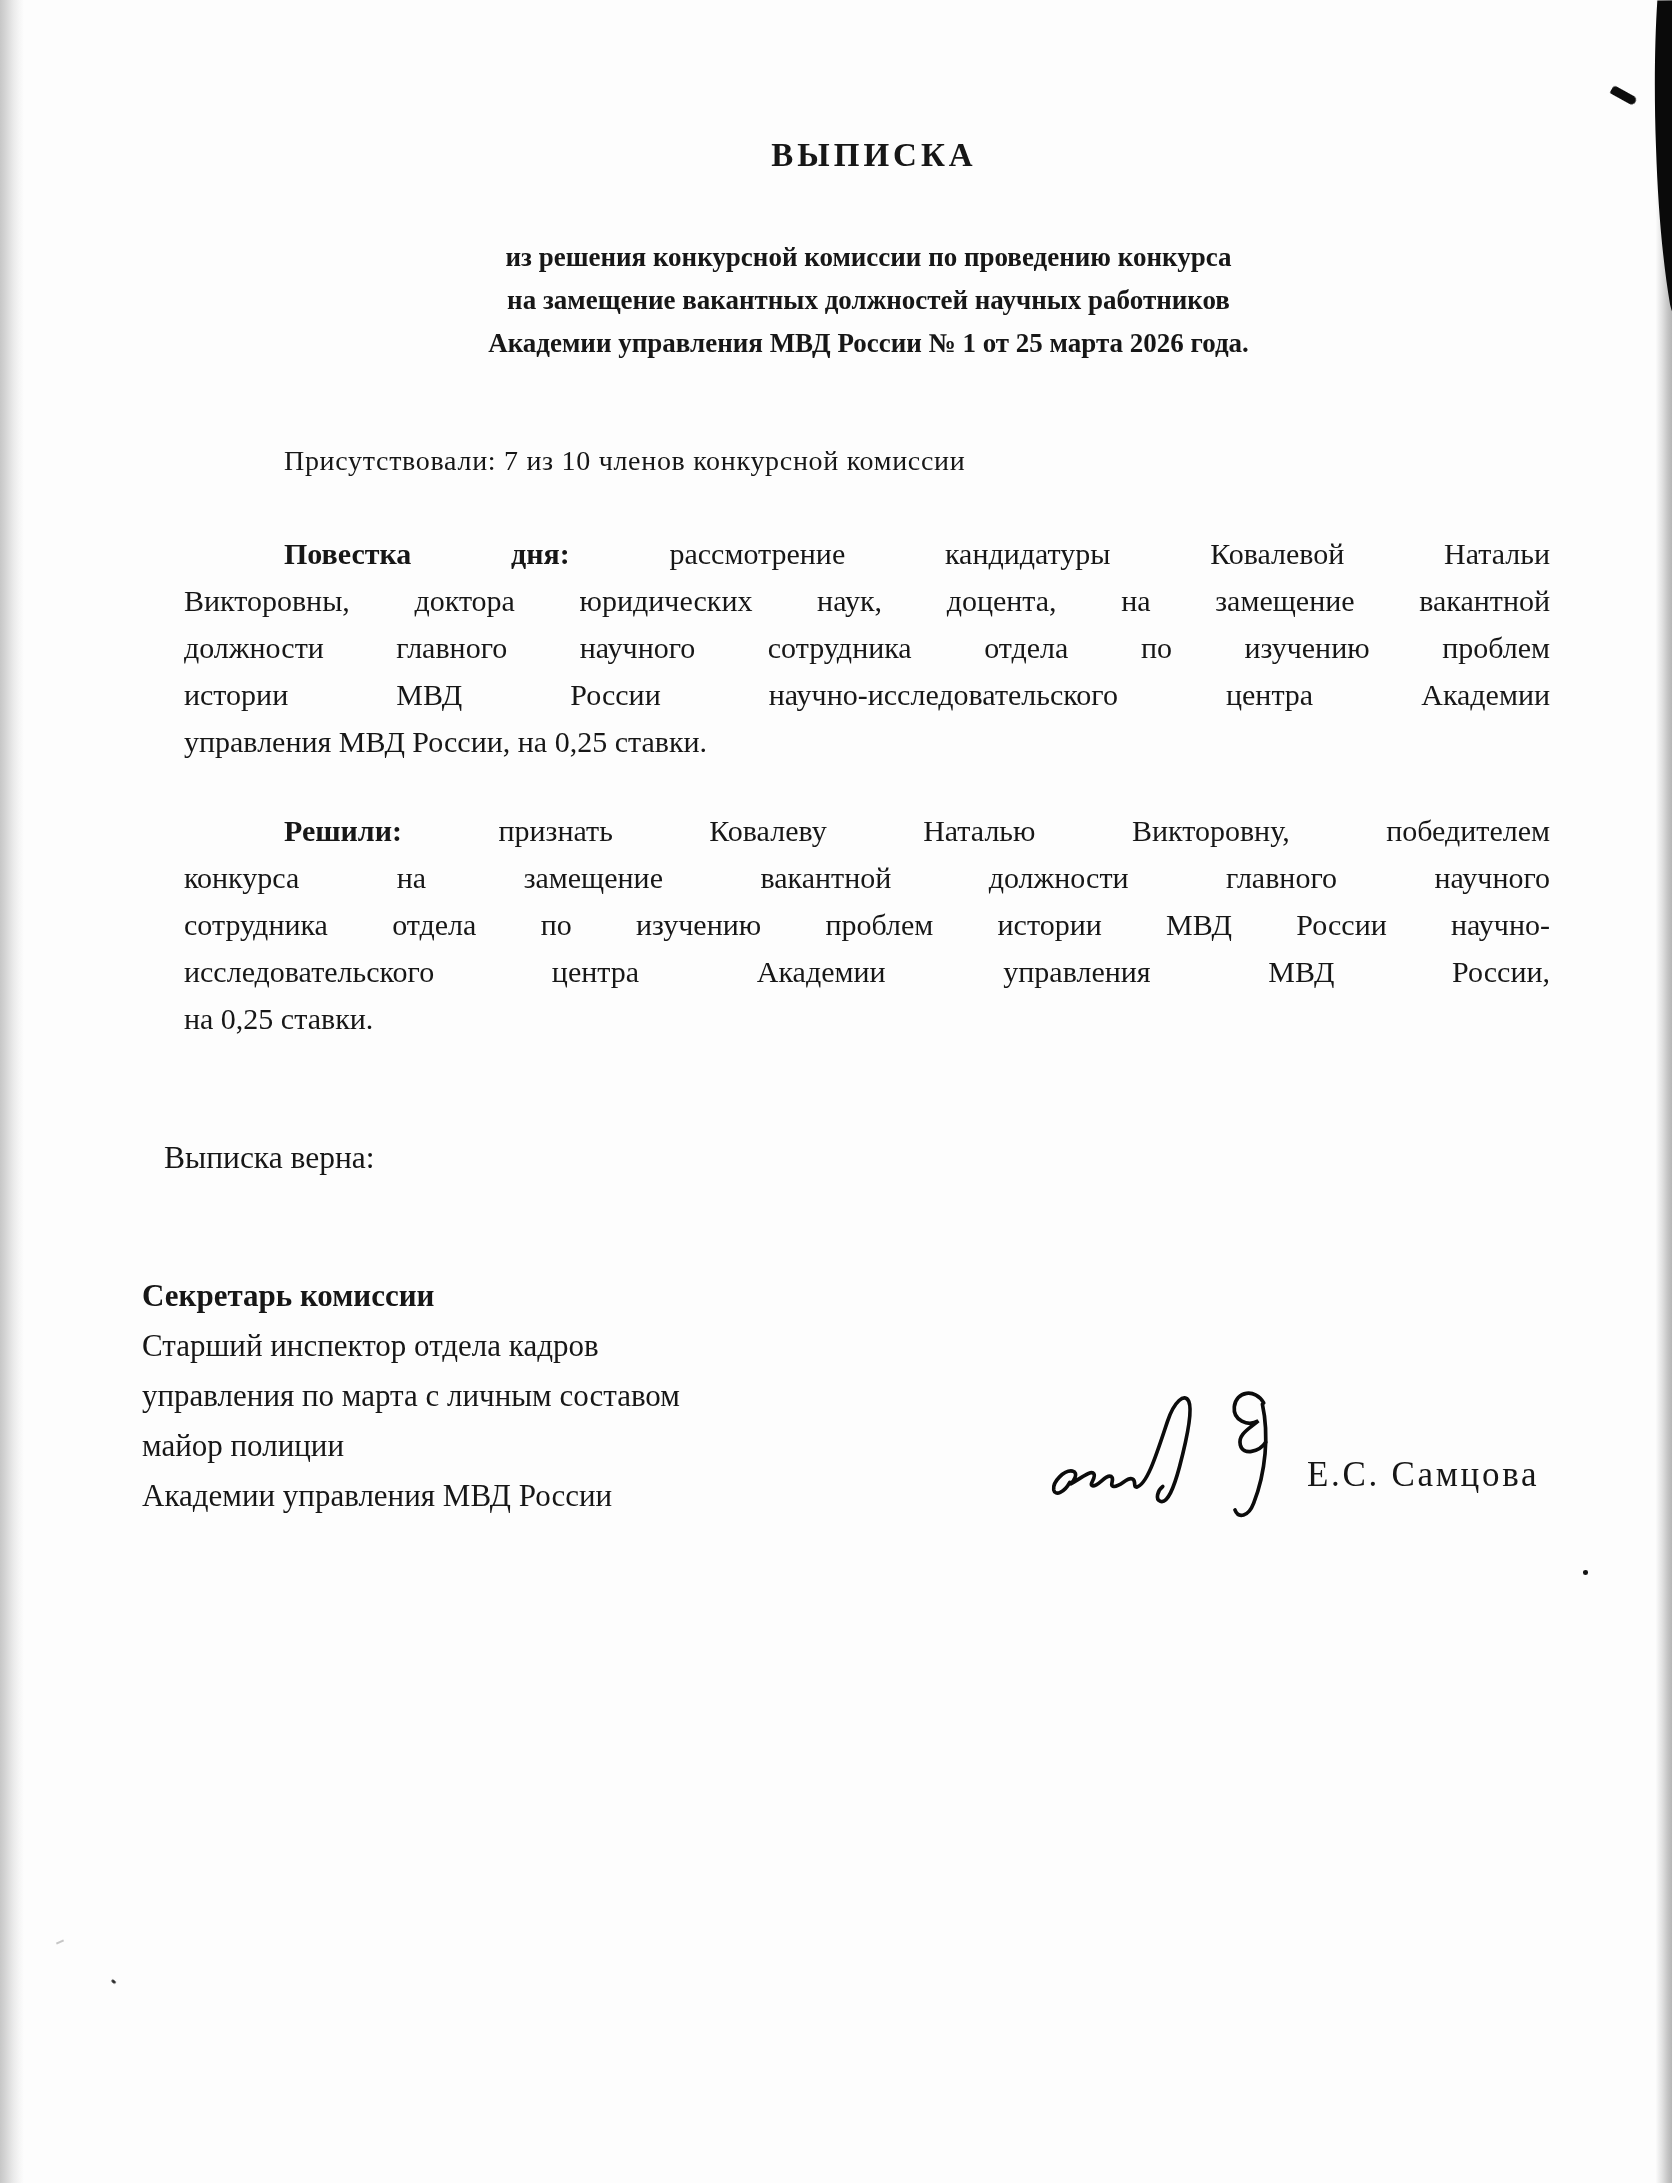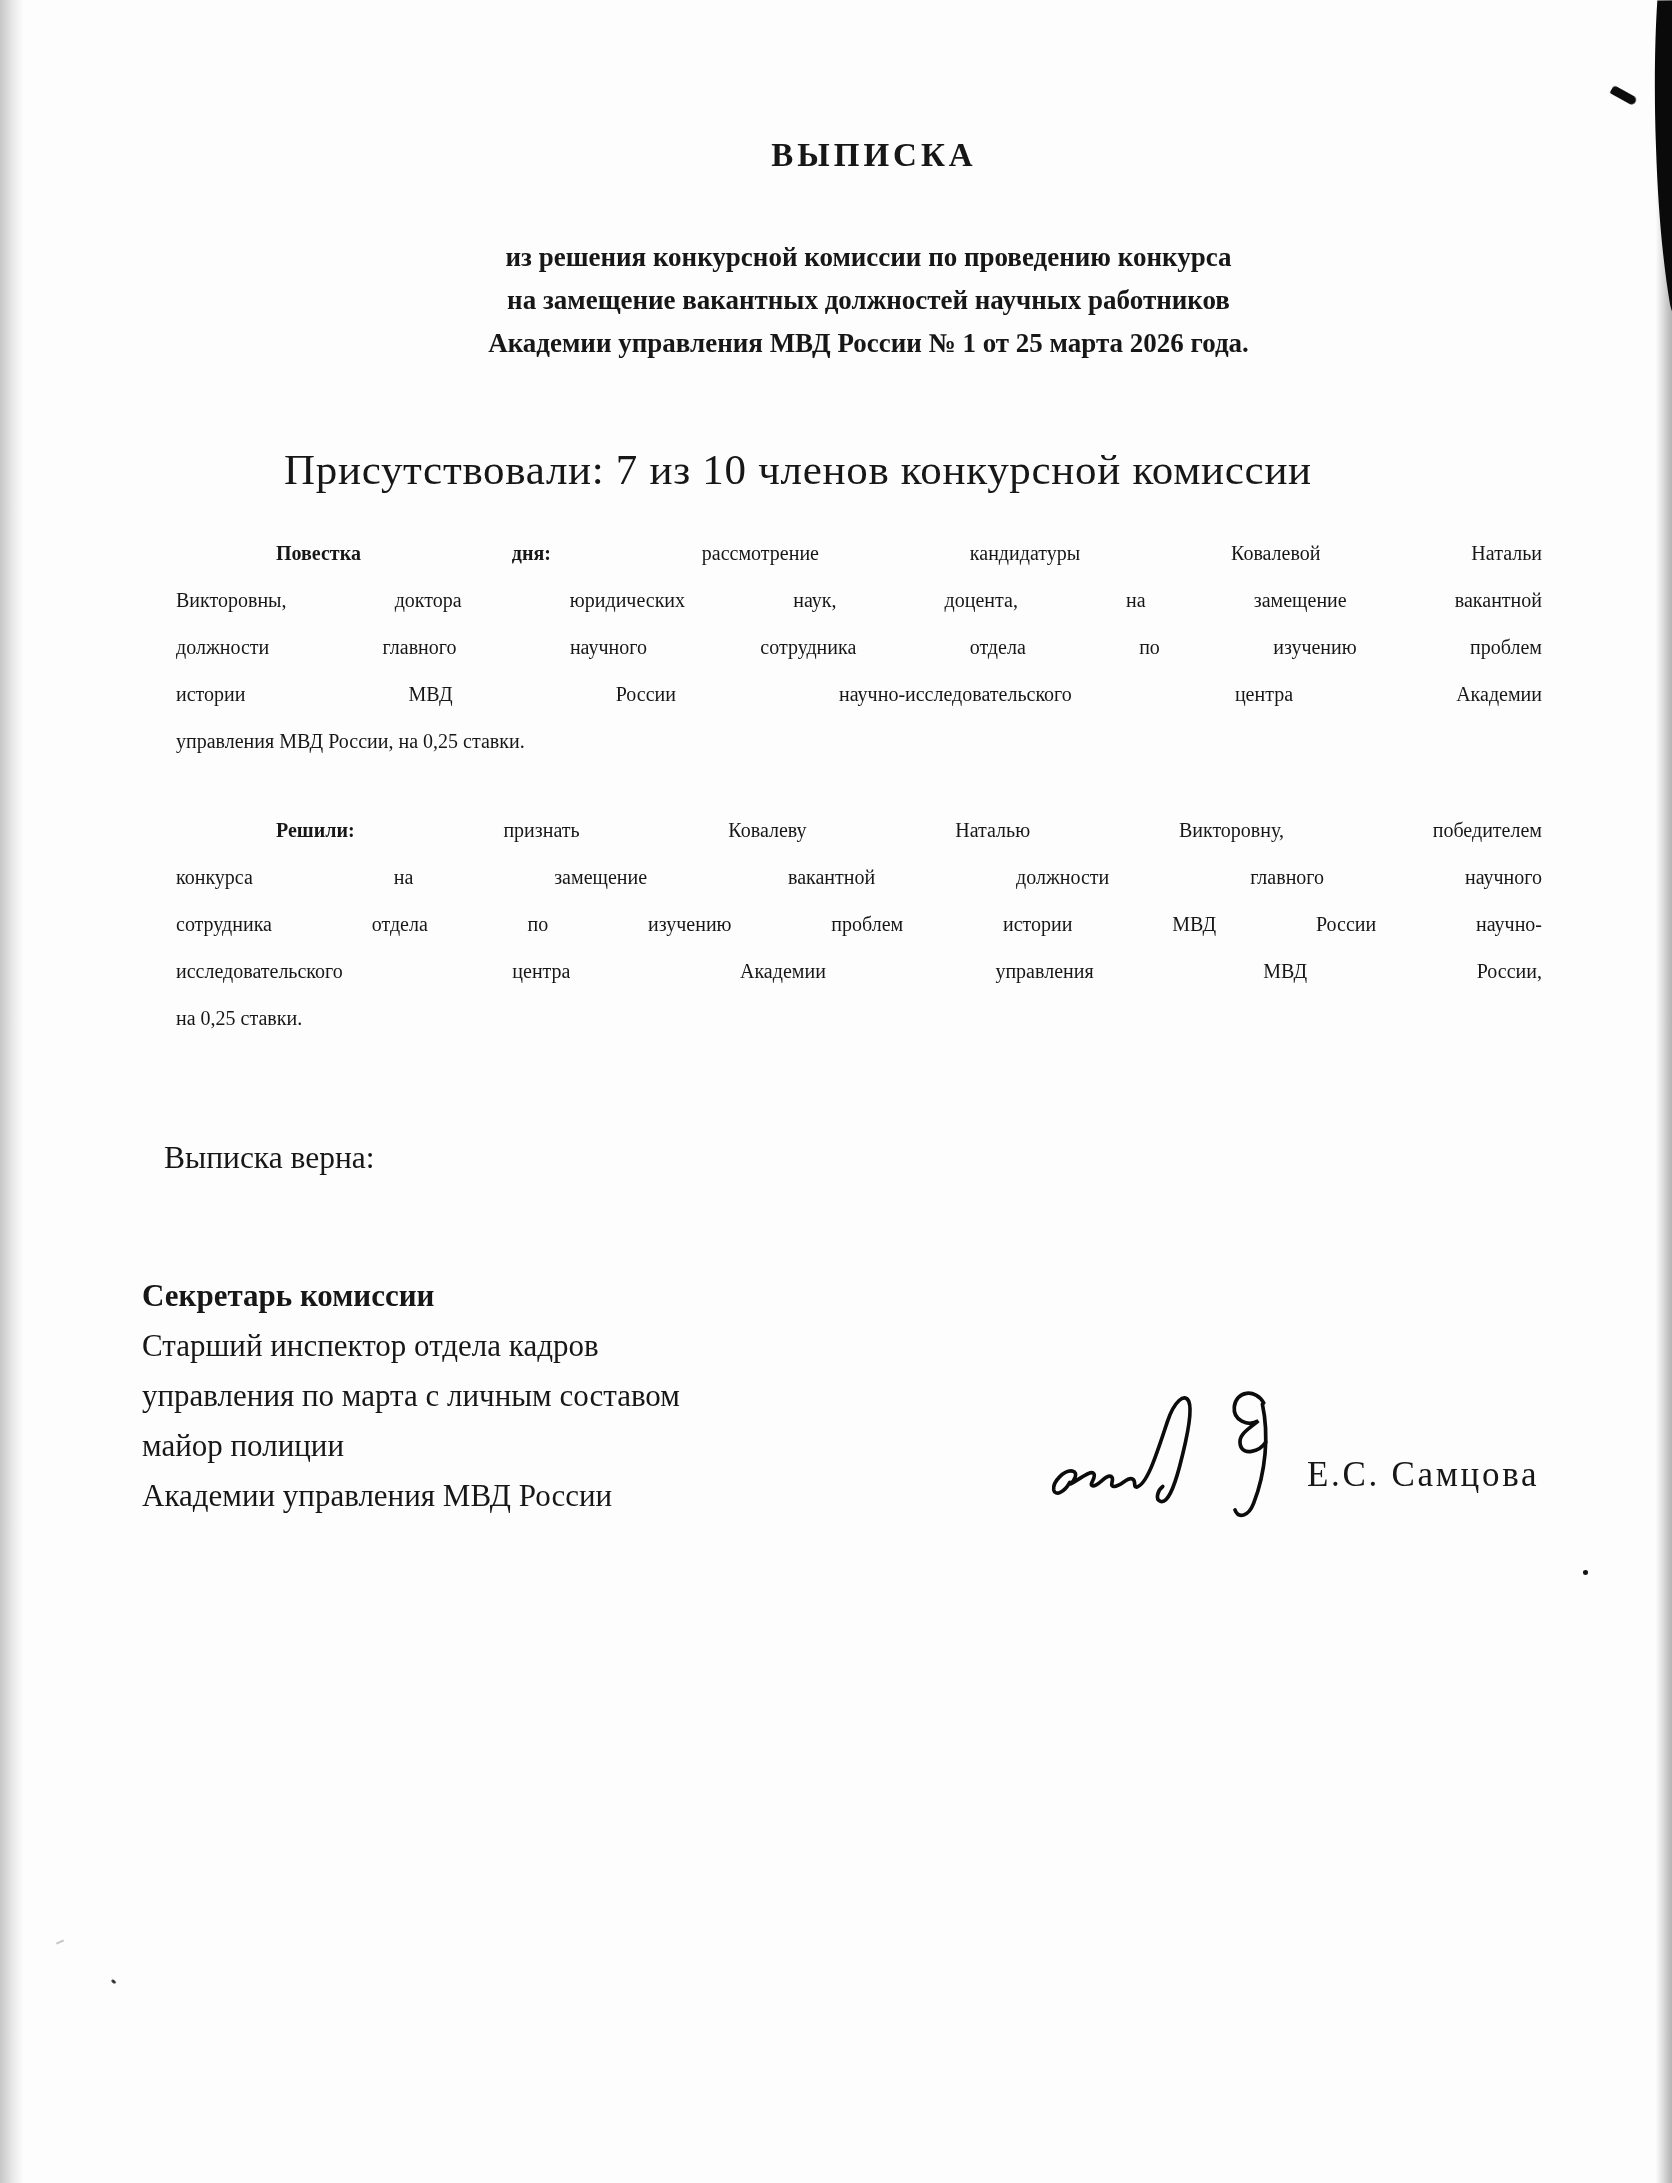--- a/index.html
+++ b/index.html
@@ -101,28 +101,28 @@
     padding-left: 64px;
     text-align: center;
     font-size: 27px;
     font-weight: bold;
     line-height: 43px;
   }
   .attendance {
     position: absolute;
     left: 284px; top: 445px;
     margin: 0;
-    font-size: 43px;
+    font-size: 28px;
     letter-spacing: 0.7px;
   }
   .para {
     position: absolute;
-    left: 176px;
+    left: 184px;
     width: 1366px;
-    font-size: 20px;
+    font-size: 30px;
     line-height: 47px;
   }
   .para-agenda { top: 530px; }
   .para-resolution { top: 807px; }
   .jline {
     text-align: justify;
     text-align-last: justify;
   }
   .jline.first { text-indent: 100px; }
   .jline.last { text-align-last: left; }

